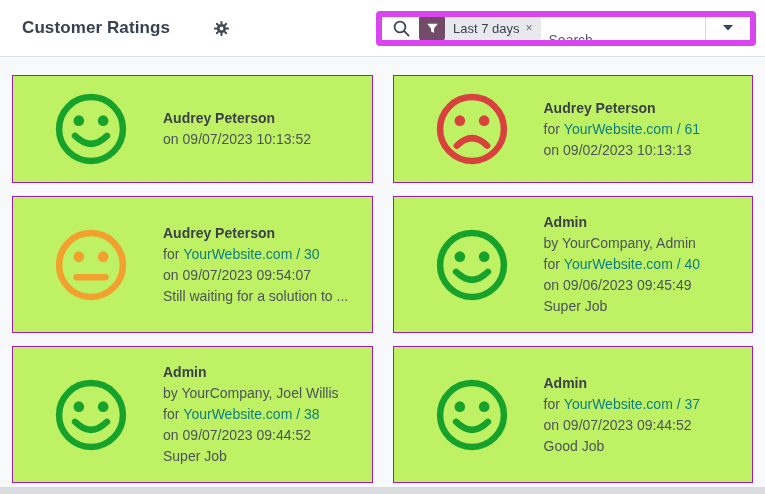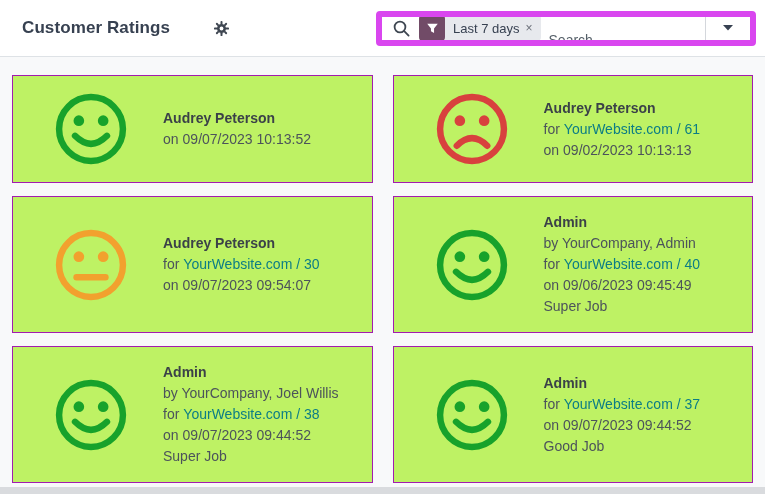--- a/index.html
+++ b/index.html
@@ -257,20 +257,21 @@
     </svg>
     <div class="info">
       <div class="name">Audrey Peterson</div>
 
       <div class="line">
         <span class="lbl">for</span><a class="obj-link">YourWebsite.com / 30</a>
       </div>
       <div class="line">
         <span class="lbl">on</span><span>09/07/2023 09:54:07</span>
       </div>
+      <div class="line">Still waiting for a solution to ...</div>
     </div>
   </article>
     <article class="card">
     <svg class="smiley" viewBox="0 0 100 100" width="76" height="76" aria-hidden="true" style="color: rgb(23, 162, 43);">
       <circle cx="50" cy="50" r="42" fill="none" stroke="currentColor" stroke-width="8.5"></circle>
       <circle cx="34" cy="39" r="7" fill="currentColor"></circle>
       <circle cx="66" cy="39" r="7" fill="currentColor"></circle>
       <path d="M29 59 Q50 80 71 59" fill="none" stroke="currentColor" stroke-width="8.5" stroke-linecap="round"></path>
 
     </svg>

